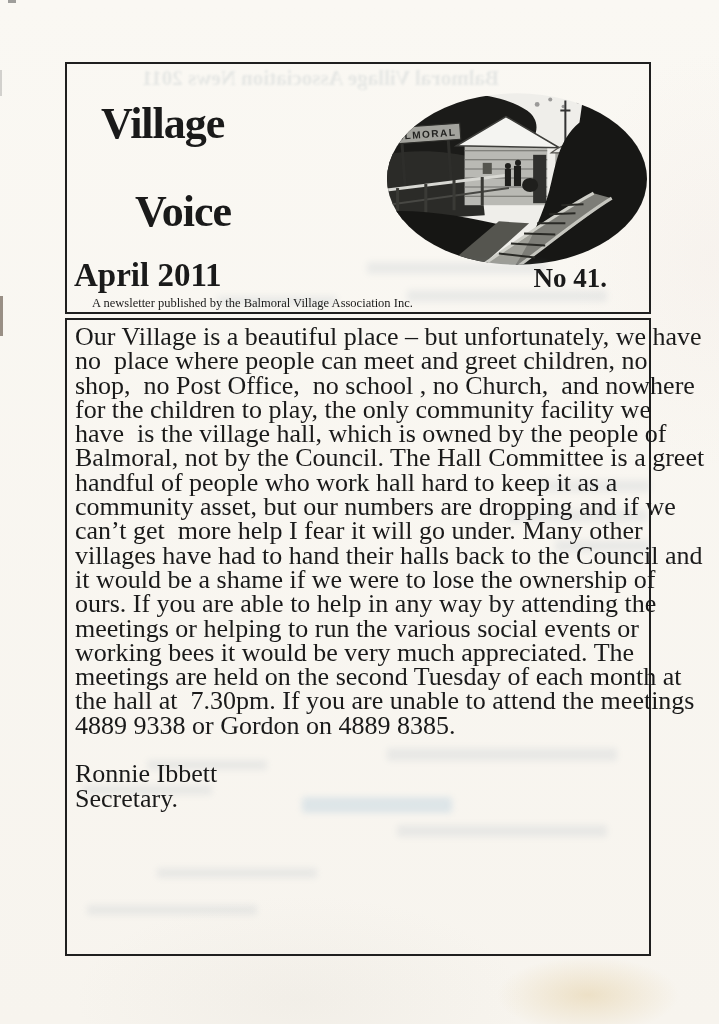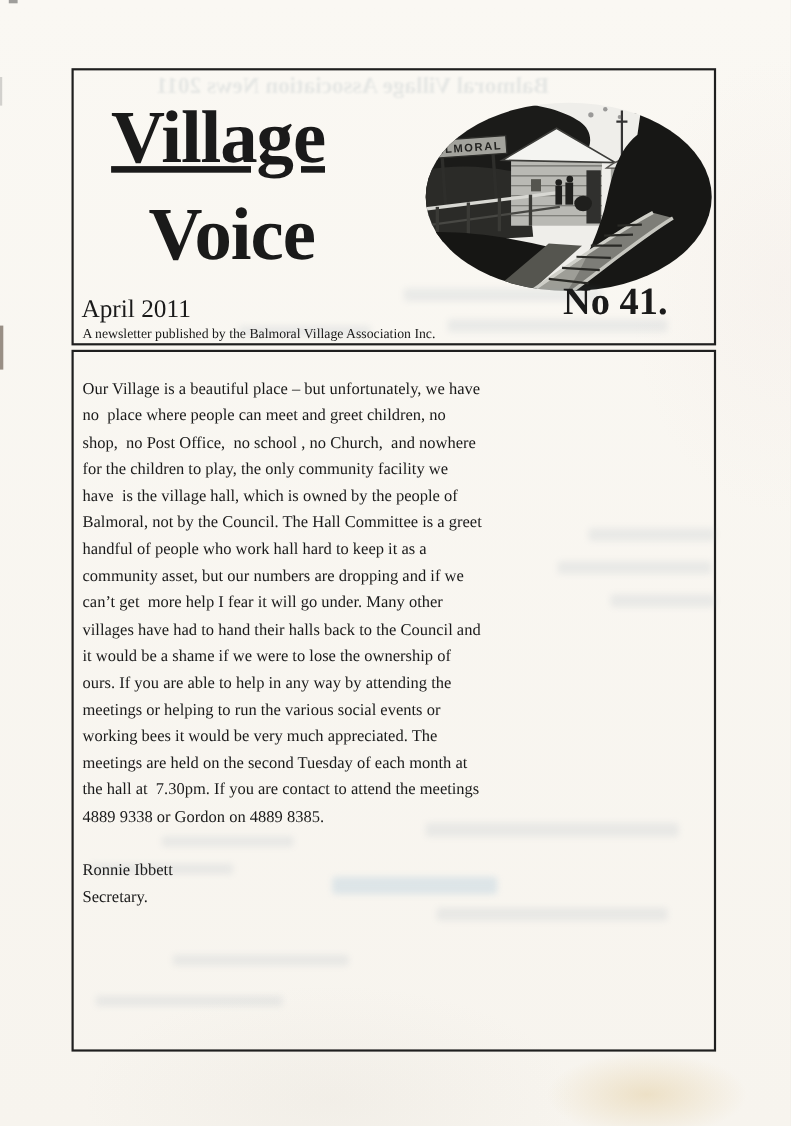--- a/index.html
+++ b/index.html
@@ -11,41 +11,41 @@
       radial-gradient(ellipse 200px 300px at 710px 260px, rgba(220,190,190,.08), rgba(220,190,190,0) 70%),
       linear-gradient(#faf8f3, #f7f4ee);
     font-family:"Liberation Serif", serif; color:#1a1a1a;
   }
   .box { position:absolute; left:65px; width:586px; border:2px solid #1f1f1f; box-sizing:border-box; }
   .header-box { top:62px; height:252px; }
   .body-box  { top:318px; height:638px; }
 
   
   .masthead { position:absolute; left:34px; top:16px; font-weight:bold; letter-spacing:-1px; }
-  .masthead .t1 { font-size:68px; line-height:88px;text-decoration:underline; }
-  .masthead .t2 { font-size:68px; line-height:88px; margin-left:34px; }
-  .date-line  { position:absolute; left:7px;  bottom:18px; font-size:23px; font-weight:normal; }
-  .issue-no   { position:absolute; right:42px; bottom:18px; font-size:35px; font-weight:bold; }
-  .subtitle   { position:absolute; left:8px;  bottom:1px;  font-size:12.5px; }
+  .masthead .t1 { font-size:44px; line-height:88px; }
+  .masthead .t2 { font-size:44px; line-height:88px; margin-left:34px; }
+  .date-line  { position:absolute; left:7px;  bottom:18px; font-size:33px; font-weight:bold; }
+  .issue-no   { position:absolute; right:42px; bottom:18px; font-size:27px; font-weight:bold; }
+  .subtitle   { position:absolute; left:25px;  bottom:1px;  font-size:12.5px; }
 
   .ghost-heading {
     position:absolute; top:2px; left:12px; width:420px;
     font-size:21px; font-weight:bold; color:#55707f; opacity:.12;
     transform:scaleX(-1); filter:blur(1px); white-space:nowrap;
   }
   .smudge { position:absolute; background:#7d90a2; opacity:.12; filter:blur(3px); border-radius:3px; }
   .smudge.hl { background:#a9c6da; opacity:.33; }
   .edge-mark { position:absolute; }
 
   
   .photo { position:absolute; right:1px; top:28px; width:262px; height:174px; }
 
   
-  .body-text { position:absolute; left:0; top:0; right:0; padding:22px 4px 0 8px;
-               font-size:15px; line-height:24.3px; }
+  .body-text { position:absolute; left:0; top:0; right:0; padding:5px 4px 0 8px;
+               font-size:26px; line-height:24.3px; }
   .bline { min-height:24.3px; white-space:pre; }
 </style>
 </head>
 <body>
 
 <div class="page">
 
   <div class="edge-mark" style="left:0;top:296px;width:3px;height:40px;background:#4a3a2c;opacity:.55;"></div>
   <div class="edge-mark" style="left:0;top:70px;width:2px;height:26px;background:#777;opacity:.3;"></div>
   <div class="edge-mark" style="left:8px;top:0;width:8px;height:3px;background:#444;opacity:.5;"></div>
@@ -180,21 +180,21 @@
       <div class="bline">Balmoral, not by the Council. The Hall Committee is a greet</div>
       <div class="bline">handful of people who work hall hard to keep it as a</div>
       <div class="bline">community asset, but our numbers are dropping and if we</div>
       <div class="bline">can’t get  more help I fear it will go under. Many other</div>
       <div class="bline">villages have had to hand their halls back to the Council and</div>
       <div class="bline">it would be a shame if we were to lose the ownership of</div>
       <div class="bline">ours. If you are able to help in any way by attending the</div>
       <div class="bline">meetings or helping to run the various social events or</div>
       <div class="bline">working bees it would be very much appreciated. The</div>
       <div class="bline">meetings are held on the second Tuesday of each month at</div>
-      <div class="bline">the hall at  7.30pm. If you are contact to attend the meetings</div>
+      <div class="bline">the hall at  7.30pm. If you are unable to attend the meetings</div>
       <div class="bline">4889 9338 or Gordon on 4889 8385.</div>
       <div class="bline"></div>
       <div class="bline">Ronnie Ibbett</div>
       <div class="bline">Secretary.</div>
     </div>
   </div>
 
 </div>
 
 </body></html>

